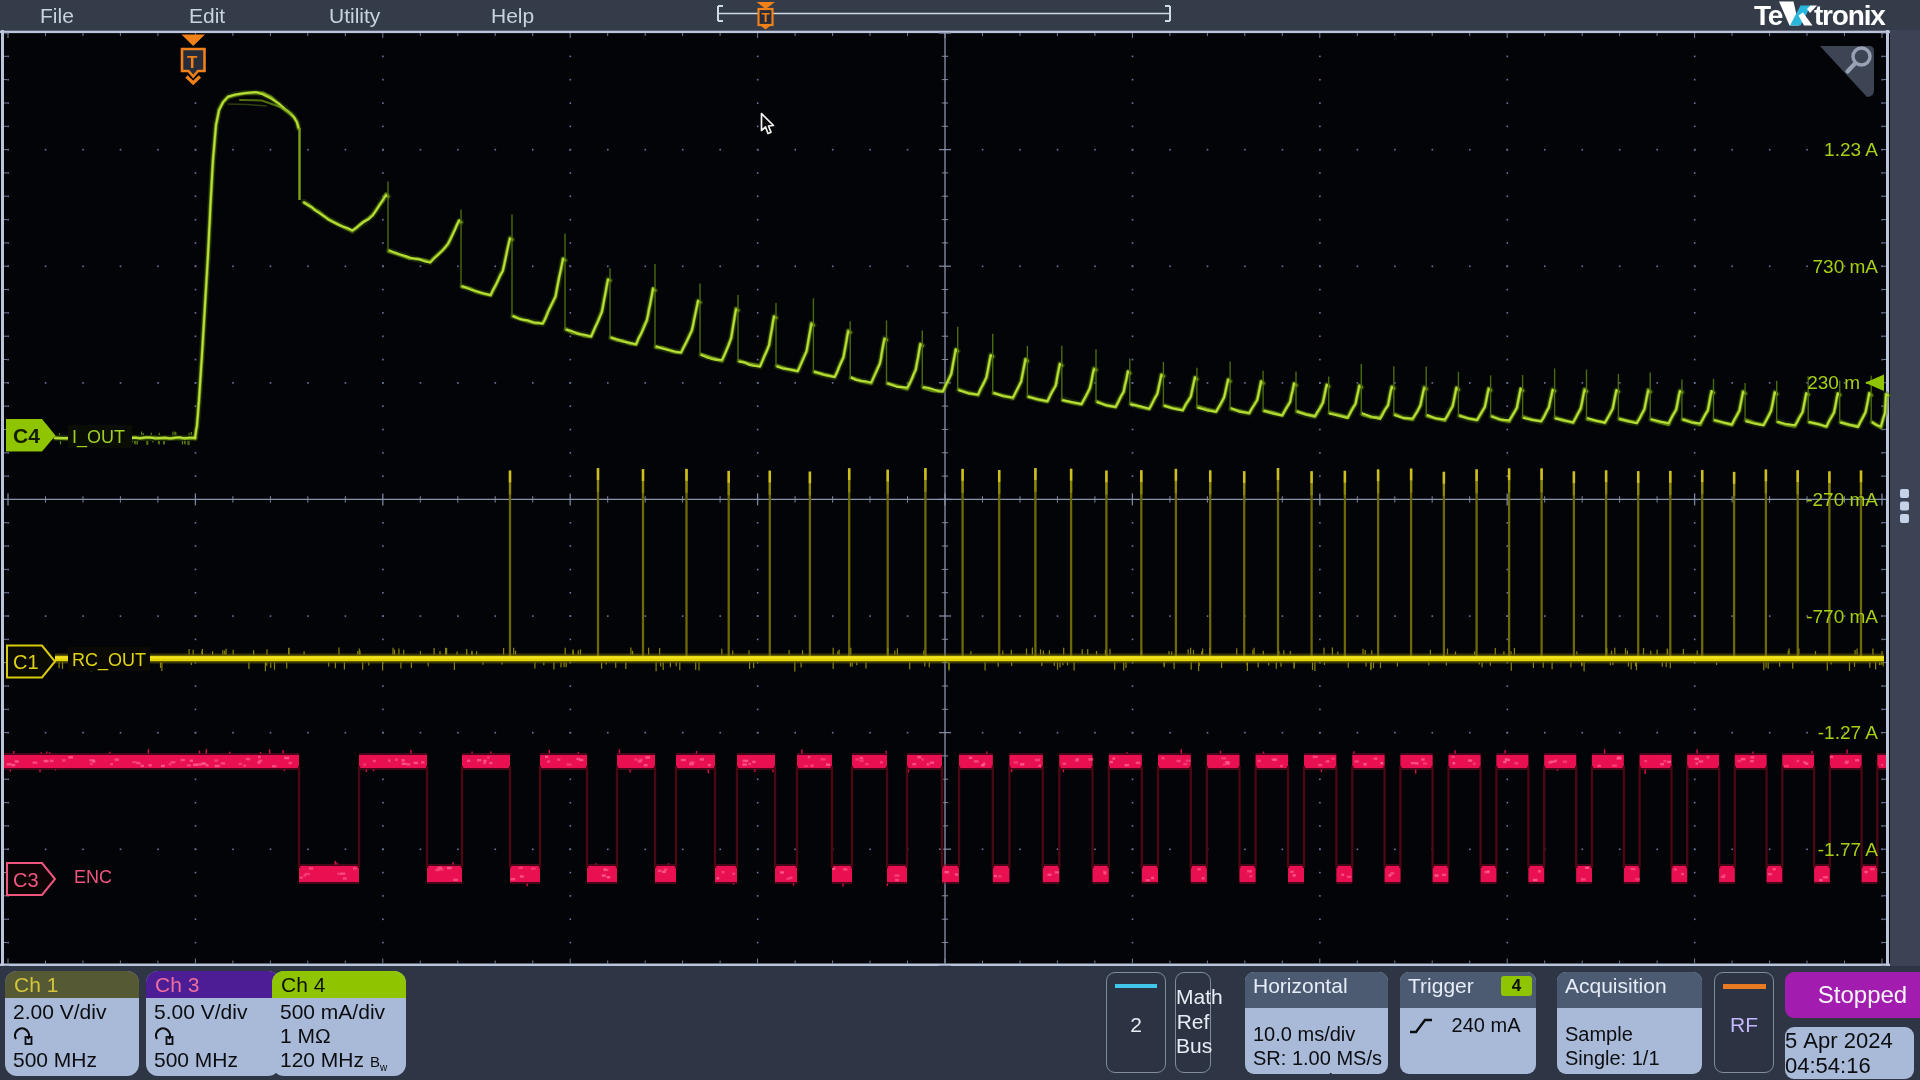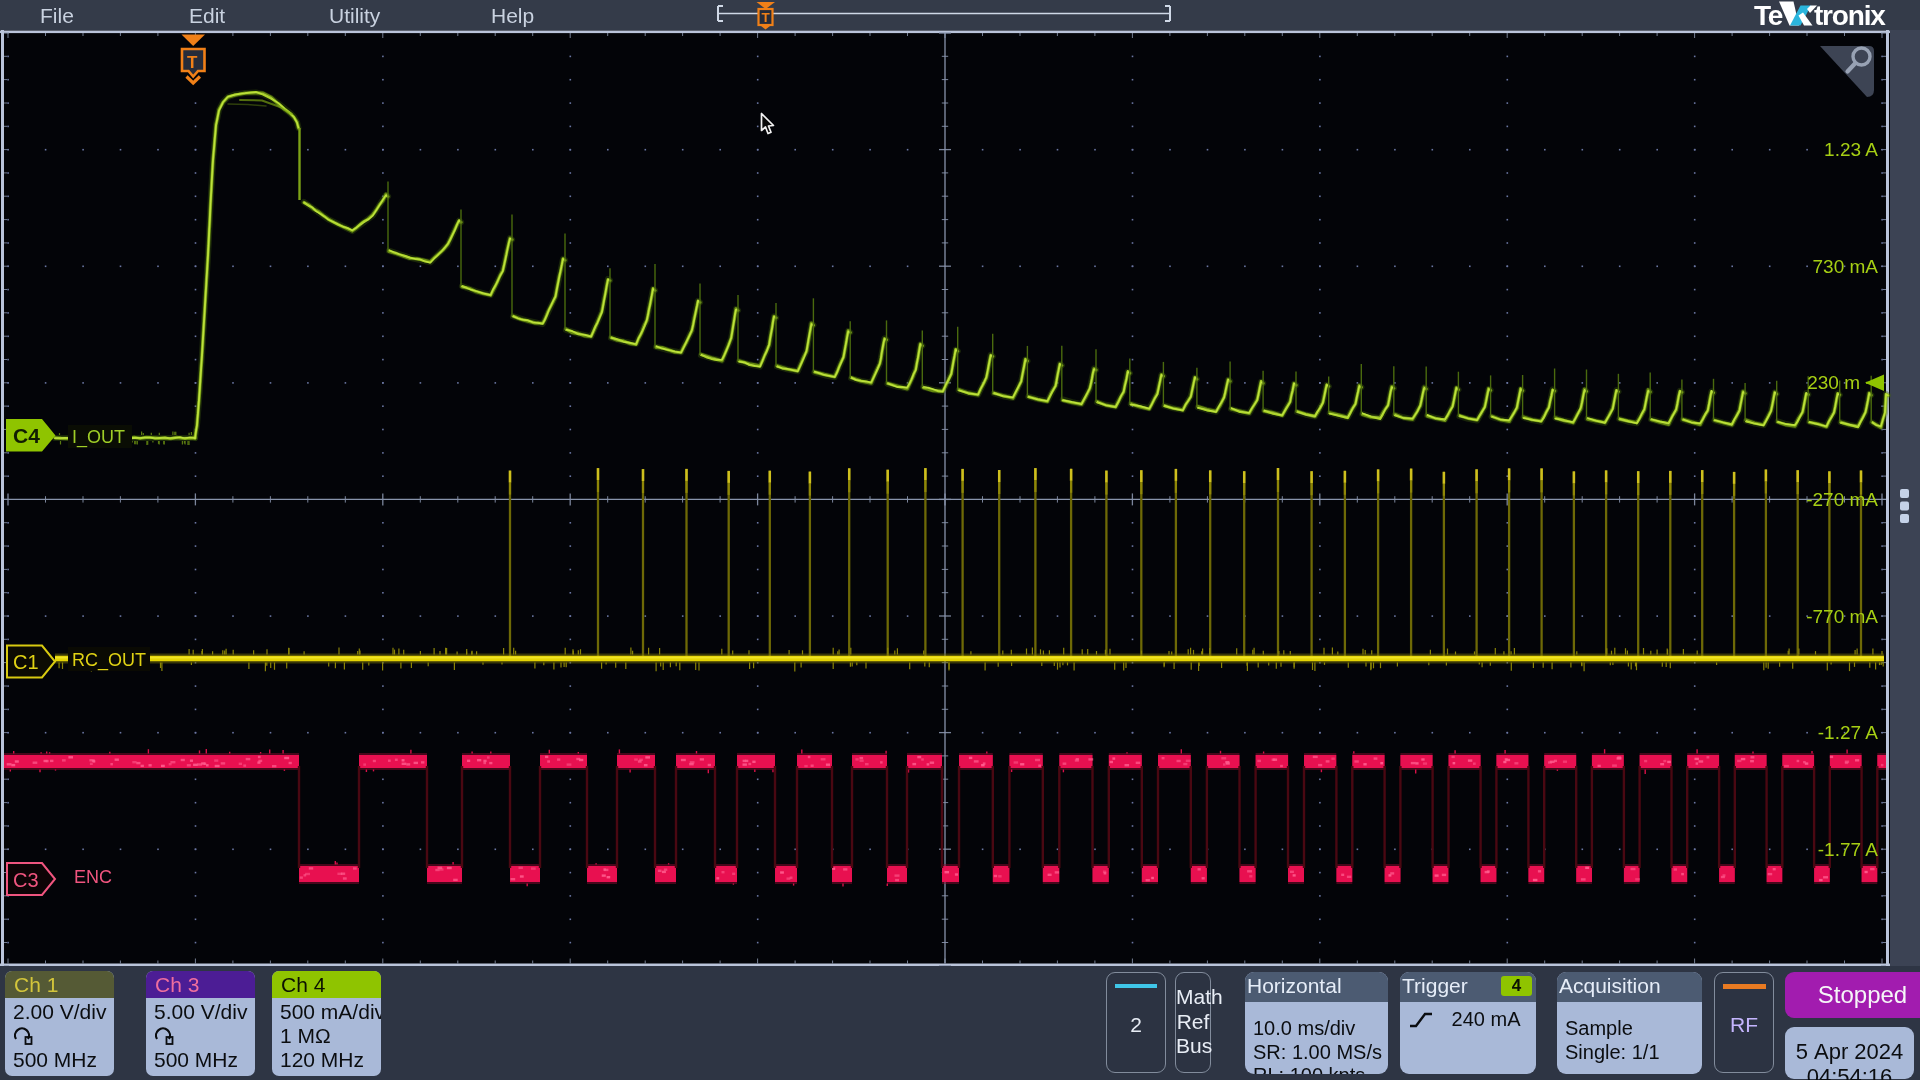--- a/index.html
+++ b/index.html
@@ -1,21 +1,21 @@
 <!DOCTYPE html>
 <html><head><meta charset="utf-8"><style>
 html,body{margin:0;padding:0;width:1920px;height:1080px;overflow:hidden;background:#2e3544;font-family:'Liberation Sans',sans-serif;}
 .abs{position:absolute}
 .menu{color:#c9d2e0;font-size:21px;top:4px}
-.badge{position:absolute;top:971px;width:109px;height:105px;border-radius:7px;overflow:hidden;background:#a9b9d8}
+.badge{position:absolute;top:971px;width:134px;height:105px;border-radius:12px;overflow:hidden;background:#a9b9d8}
 .bhead{height:27px;line-height:27px;padding-left:9px;font-size:21px}
 .bbody{padding:2px 0 0 8px;font-size:21px;color:#0b0d10;line-height:24px}
 .dbox{position:absolute;top:972px;height:101px;background:#2c3342;border:1.4px solid #828c9c;border-radius:9px;box-sizing:border-box}
 .lbox{position:absolute;top:972px;height:102px;background:#a9b9d8;border-radius:9px;overflow:hidden}
-.lhead{height:30px;line-height:28px;background:#4c5b72;color:#e6edf8;font-size:21px;padding-left:2px}
+.lhead{height:36px;line-height:28px;background:#4c5b72;color:#e6edf8;font-size:21px;padding-left:8px}
 .lbody{padding:15px 0 0 8px;font-size:20px;color:#0b0d10;line-height:23.5px}
 </style></head>
 <body>
 
 <div class="abs" style="left:0;top:0;width:1920px;height:30px;background:#343b49"></div>
 <div class="abs menu" style="left:40px">File</div>
 <div class="abs menu" style="left:189px">Edit</div>
 <div class="abs menu" style="left:329px">Utility</div>
 <div class="abs menu" style="left:491px">Help</div>
 <svg class="abs" style="left:0;top:0" width="1920" height="30">
@@ -2219,13 +2219,13 @@
 </div>
 <div class="lbox" style="left:1557px;width:145px">
  <div class="lhead">Acquisition</div>
  <div class="lbody">Sample<br>Single:&nbsp;1/1</div>
 </div>
 <div class="dbox" style="left:1714px;width:60px">
  <div style="position:absolute;left:8px;top:11px;width:43px;height:4.5px;background:#e87a22"></div>
  <div style="position:absolute;width:100%;text-align:center;top:40px;color:#c4b5fd;font-size:21px">RF</div>
 </div>
 <div class="abs" style="left:1785px;top:972px;width:155px;height:46px;background:#a21caf;border-radius:9px;color:#f6f6f8;font-size:24px;text-align:center;line-height:46px">Stopped</div>
-<div class="abs" style="left:1785px;top:1027px;width:129px;height:52px;background:#a9b9d8;border-radius:9px;color:#0b0d10;font-size:22px;text-align:center;line-height:25px;padding-top:12px;box-sizing:border-box">5&nbsp;Apr&nbsp;2024<br>04:54:16</div>
+<div class="abs" style="left:1785px;top:1027px;width:129px;height:52px;background:#a9b9d8;border-radius:9px;color:#0b0d10;font-size:22px;text-align:left;line-height:25px;padding-top:1px;box-sizing:border-box">5&nbsp;Apr&nbsp;2024<br>04:54:16</div>
 
 </body></html>

